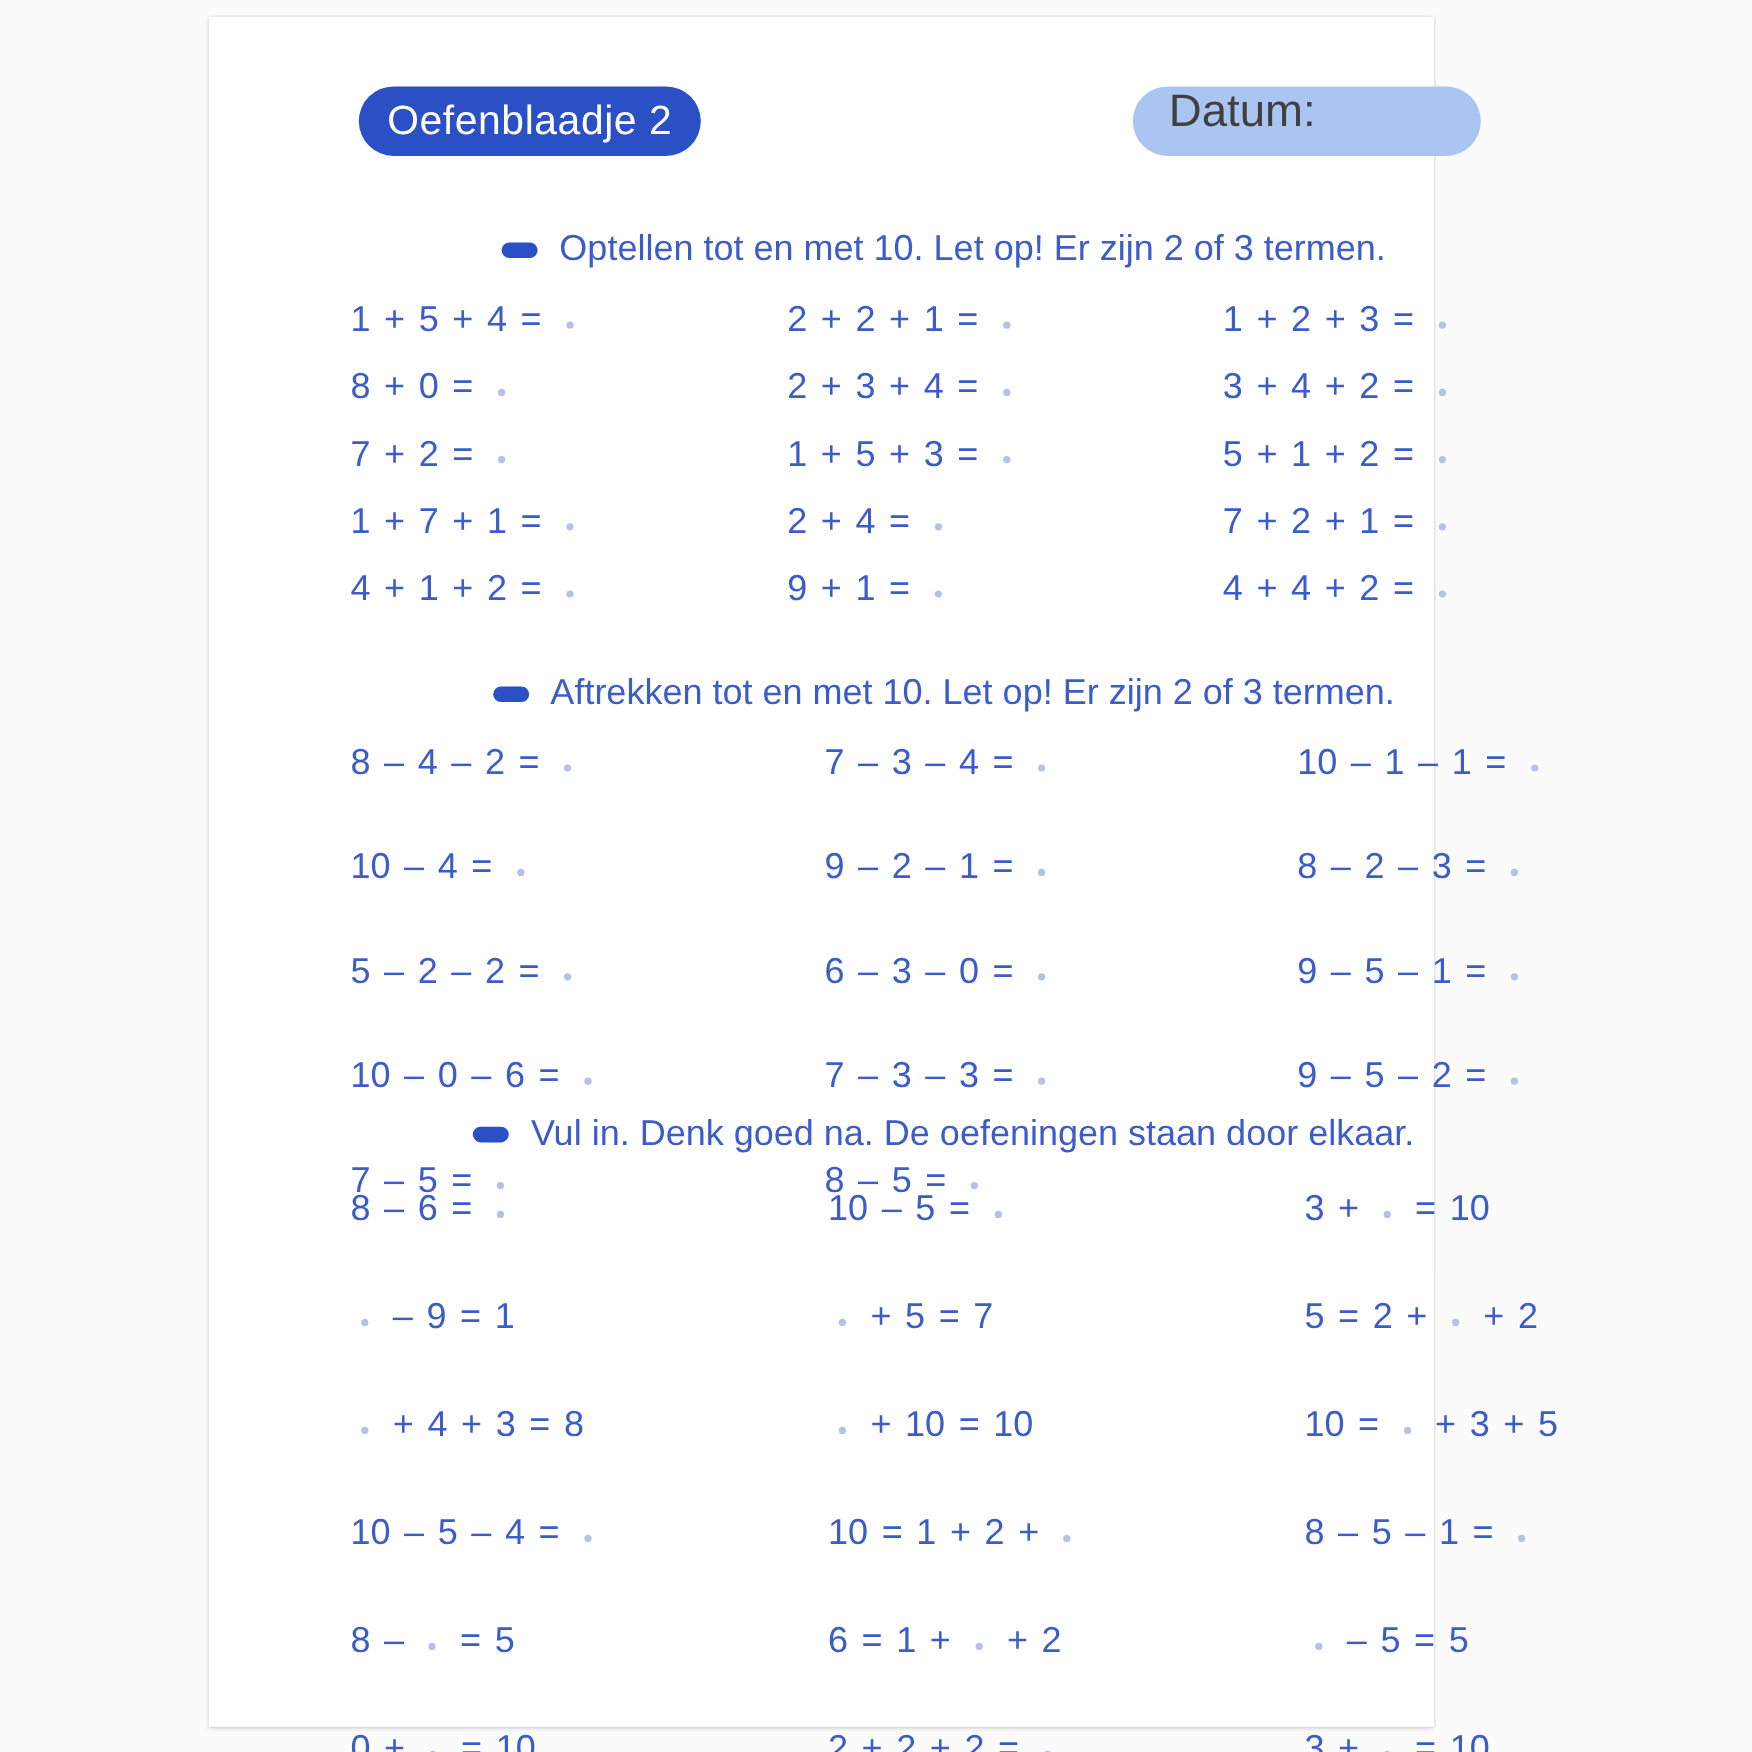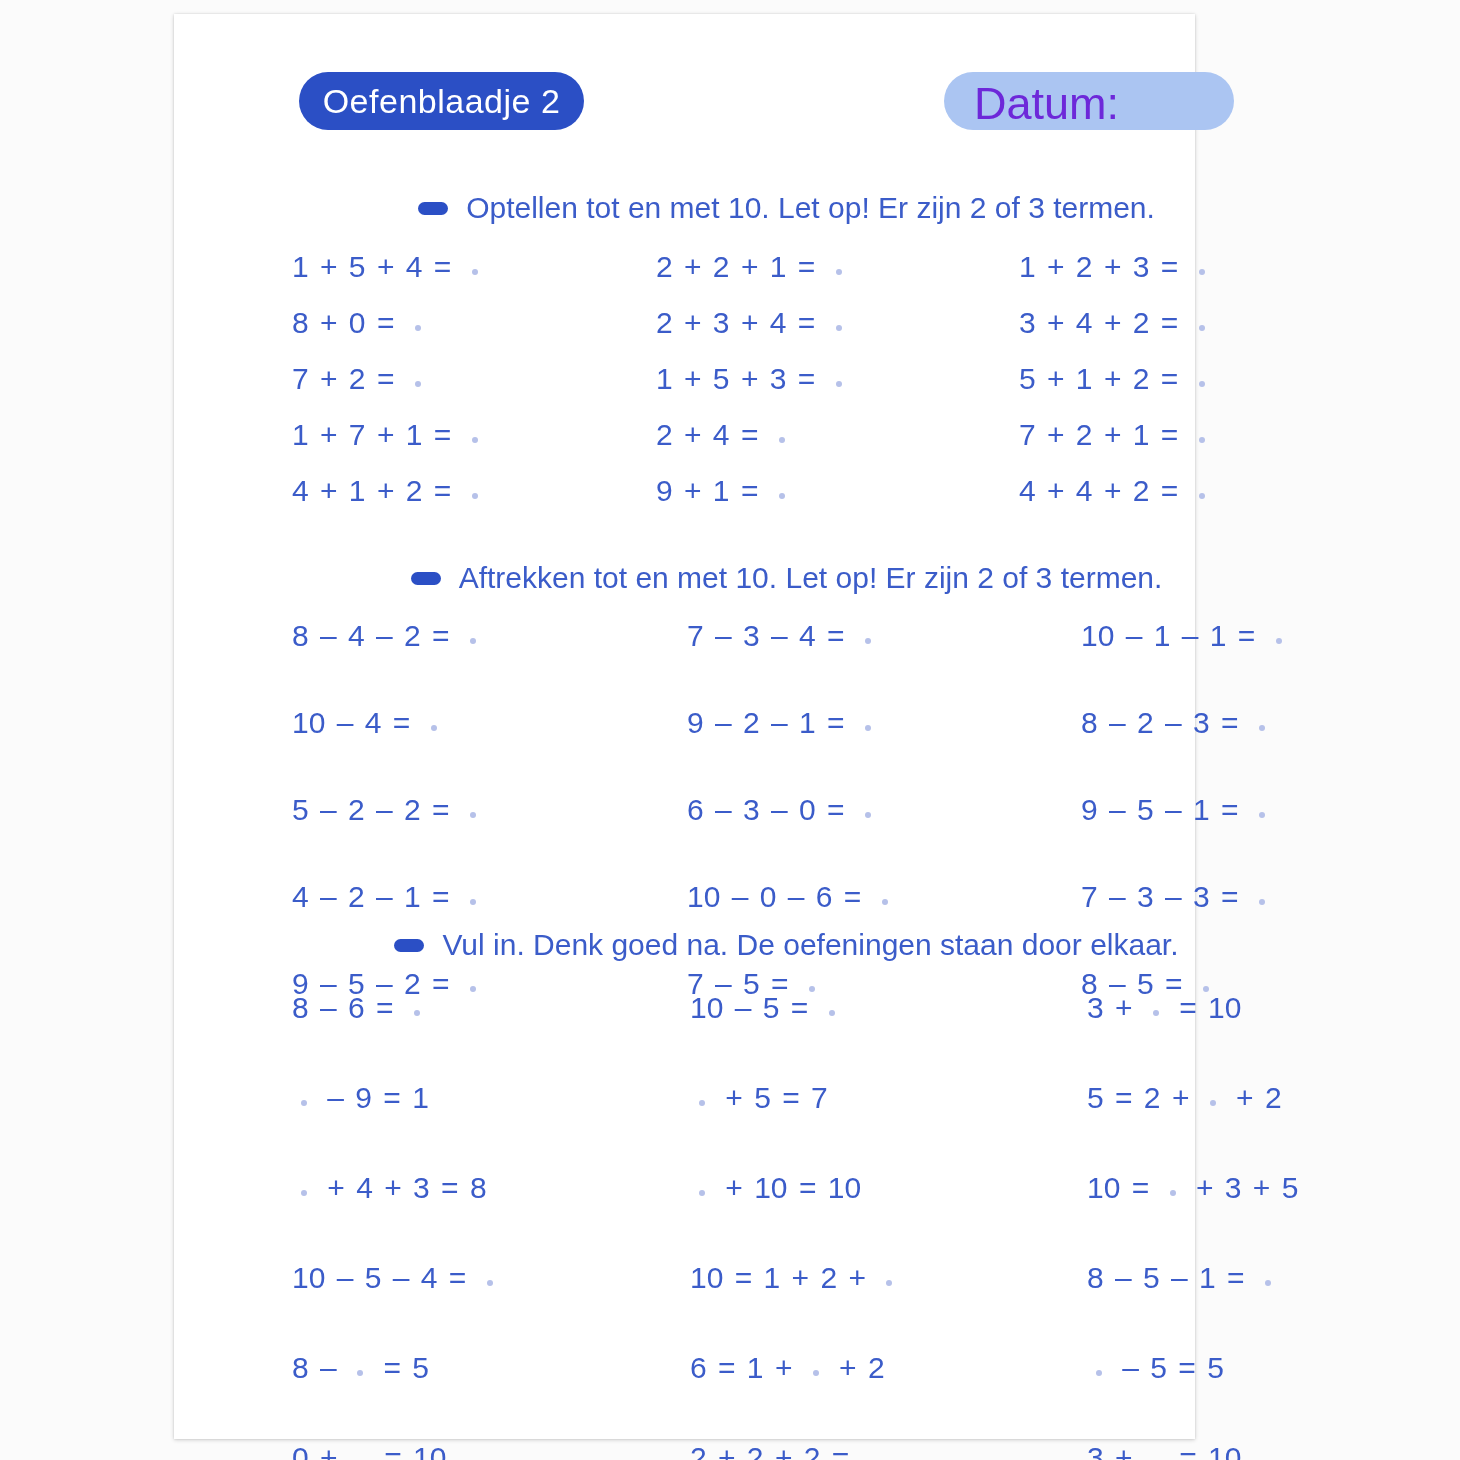--- a/index.html
+++ b/index.html
@@ -22,22 +22,22 @@
     width: 285px; height: 58px;
     background: #2b4fc5; border-radius: 29px;
     color: #ffffff; font-size: 34px;
     display: flex; align-items: center; justify-content: center;
     letter-spacing: 0.5px;
   }
   .pill-date {
     position: absolute; left: 770px; top: 58px;
     width: 290px; height: 58px;
     background: #abc5f2; border-radius: 29px;
-    color: #6d28d9; font-size: 45px;
-    display: flex; align-items: flex-end;
+    color: #404040; font-size: 38px;
+    display: flex; align-items: flex-start;
     padding-left: 30px;
   }
   .date-blank { flex: 1; height: 100%; }
   .section { position: absolute; left: 118px; width: 989px; }
   .section-heading {
     display: flex; align-items: center;
     color: #3b5cc9; font-size: 30px;
     height: 36px; white-space: nowrap; justify-content: center;
   }
   .bullet {
@@ -112,21 +112,20 @@
   <div class="rows rows-wrap" id="rows1">
       <div class="eq">8 – 4 – 2 = <span class="blank-dot"></span></div>
       <div class="eq">7 – 3 – 4 = <span class="blank-dot"></span></div>
       <div class="eq">10 – 1 – 1 = <span class="blank-dot"></span></div>
       <div class="eq">10 – 4 = <span class="blank-dot"></span></div>
       <div class="eq">9 – 2 – 1 = <span class="blank-dot"></span></div>
       <div class="eq">8 – 2 – 3 = <span class="blank-dot"></span></div>
       <div class="eq">5 – 2 – 2 = <span class="blank-dot"></span></div>
       <div class="eq">6 – 3 – 0 = <span class="blank-dot"></span></div>
       <div class="eq">9 – 5 – 1 = <span class="blank-dot"></span></div>
-      <div class="eq">4 – 2 – 1 = <span class="blank-dot"></span></div>
       <div class="eq">10 – 0 – 6 = <span class="blank-dot"></span></div>
       <div class="eq">7 – 3 – 3 = <span class="blank-dot"></span></div>
       <div class="eq">9 – 5 – 2 = <span class="blank-dot"></span></div>
       <div class="eq">7 – 5 = <span class="blank-dot"></span></div>
       <div class="eq">8 – 5 = <span class="blank-dot"></span></div>
     </div>
 
   <div class="section section-heading" id="sec2">
     <span class="bullet"></span>
     <span>Vul in. Denk goed na. De oefeningen staan door elkaar.</span>

